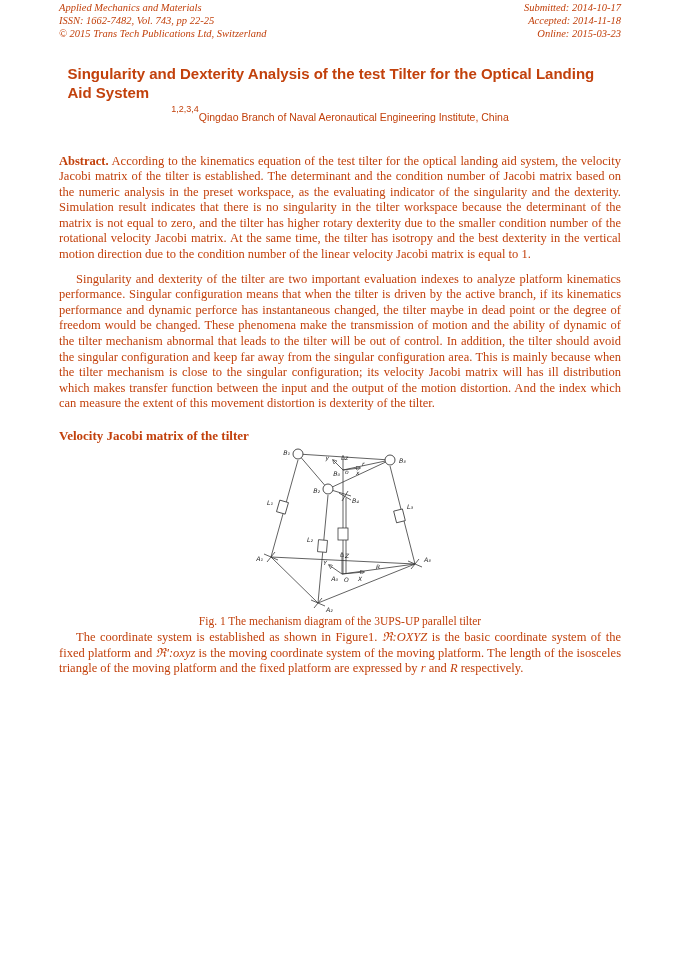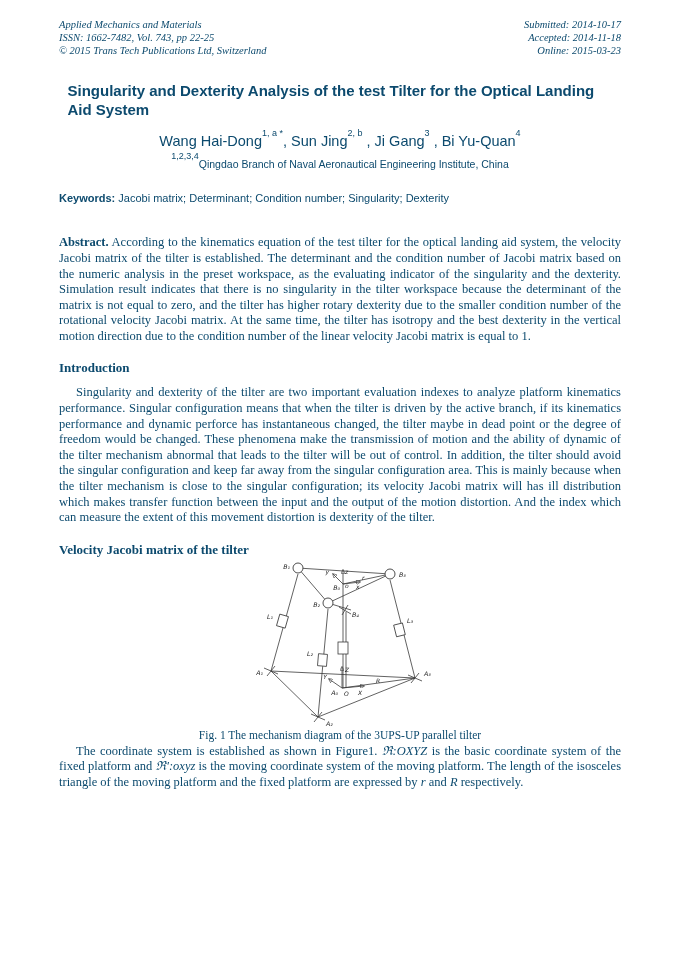--- a/index.html
+++ b/index.html
@@ -1,23 +1,23 @@
 <!DOCTYPE html>
 <html><head>
 <meta charset="utf-8">
 <style>
   html,body{margin:0;padding:0;background:#ffffff;}
   .page{
     position:relative;
     width:678px;height:959px;
     box-sizing:border-box;
-    padding:18px 57px 0 59px;
+    padding:1px 57px 0 59px;
     background:#ffffff;
     font-family:"Liberation Serif", serif;
-    color:#0c4a6e;
+    color:#c2410c;
     overflow:hidden;
   }
   
   .hdr{display:flex;justify-content:space-between;
        font-style:italic;font-size:10.5px;line-height:13px;
        font-family:"Liberation Serif", serif;}
   .hdr-right{text-align:right;}
   
   .title{margin:24px auto 0;max-width:545px;text-align:left;
          font-family:"Liberation Sans", sans-serif;
@@ -65,38 +65,31 @@
     </div>
     <div class="hdr-right">
       <div>Submitted: 2014-10-17</div>
       <div>Accepted: 2014-11-18</div>
       <div>Online: 2015-03-23</div>
     </div>
   </div>
 
   <div class="title">Singularity and Dexterity Analysis of the test Tilter for the Optical Landing Aid System</div>
 
-  <div class="authors">
-    <span>Wang Hai-Dong</span><sup>1, a *</sup><span>, </span><span>Sun Jing</span><sup>2, b</sup><span> , </span><span>Ji Gang</span><sup>3</sup><span> , </span><span>Bi Yu-Quan</span><sup>4</sup>
-  </div>
 
   <div class="affil">
     <sup>1,2,3,4</sup><span>Qingdao Branch of Naval Aeronautical Engineering Institute, China</span>
   </div>
 
 
-  <div class="kw">
-    <b>Keywords:</b><span> Jacobi matrix; Determinant; Condition number; Singularity; Dexterity</span>
-  </div>
 
   <div class="para abstract">
     <span class="lead">Abstract.</span><span> According to the kinematics equation of the test tilter for the optical landing aid system, the velocity Jacobi matrix of the tilter is established. The determinant and the condition number of Jacobi matrix based on the numeric analysis in the preset workspace, as the evaluating indicator of the singularity and the dexterity. Simulation result indicates that there is no singularity in the tilter workspace because the determinant of the matrix is not equal to zero, and the tilter has higher rotary dexterity due to the smaller condition number of the rotational velocity Jacobi matrix. At the same time, the tilter has isotropy and the best dexterity in the vertical motion direction due to the condition number of the linear velocity Jacobi matrix is equal to 1.</span>
   </div>
 
-  <div class="sec-head">Introduction</div>
   <div class="para intro">Singularity and dexterity of the tilter are two important evaluation indexes to analyze platform kinematics performance. Singular configuration means that when the tilter is driven by the active branch, if its kinematics performance and dynamic perforce has instantaneous changed, the tilter maybe in dead point or the degree of freedom would be changed. These phenomena make the transmission of motion and the ability of dynamic of the tilter mechanism abnormal that leads to the tilter will be out of control. In addition, the tilter should avoid the singular configuration and keep far away from the singular configuration area. This is mainly because when the tilter mechanism is close to the singular configuration; its velocity Jacobi matrix will has ill distribution which makes transfer function between the input and the output of the motion distortion. And the index which can measure the extent of this movement distortion is dexterity of the tilter.</div>
 
   <div class="sec-head">Velocity Jacobi matrix of the tilter</div>
 
   <div class="fig-wrap">
     <svg class="fig-svg" width="210" height="168" viewBox="0 0 210 168" xmlns="http://www.w3.org/2000/svg">
       <defs>
         <marker id="ah" viewBox="0 0 6 6" refX="5" refY="3" markerWidth="5.5" markerHeight="5.5" orient="auto">
           <path d="M0,0 L6,3 L0,6 z" fill="#3a3a3a" stroke="none"></path>
         </marker>

